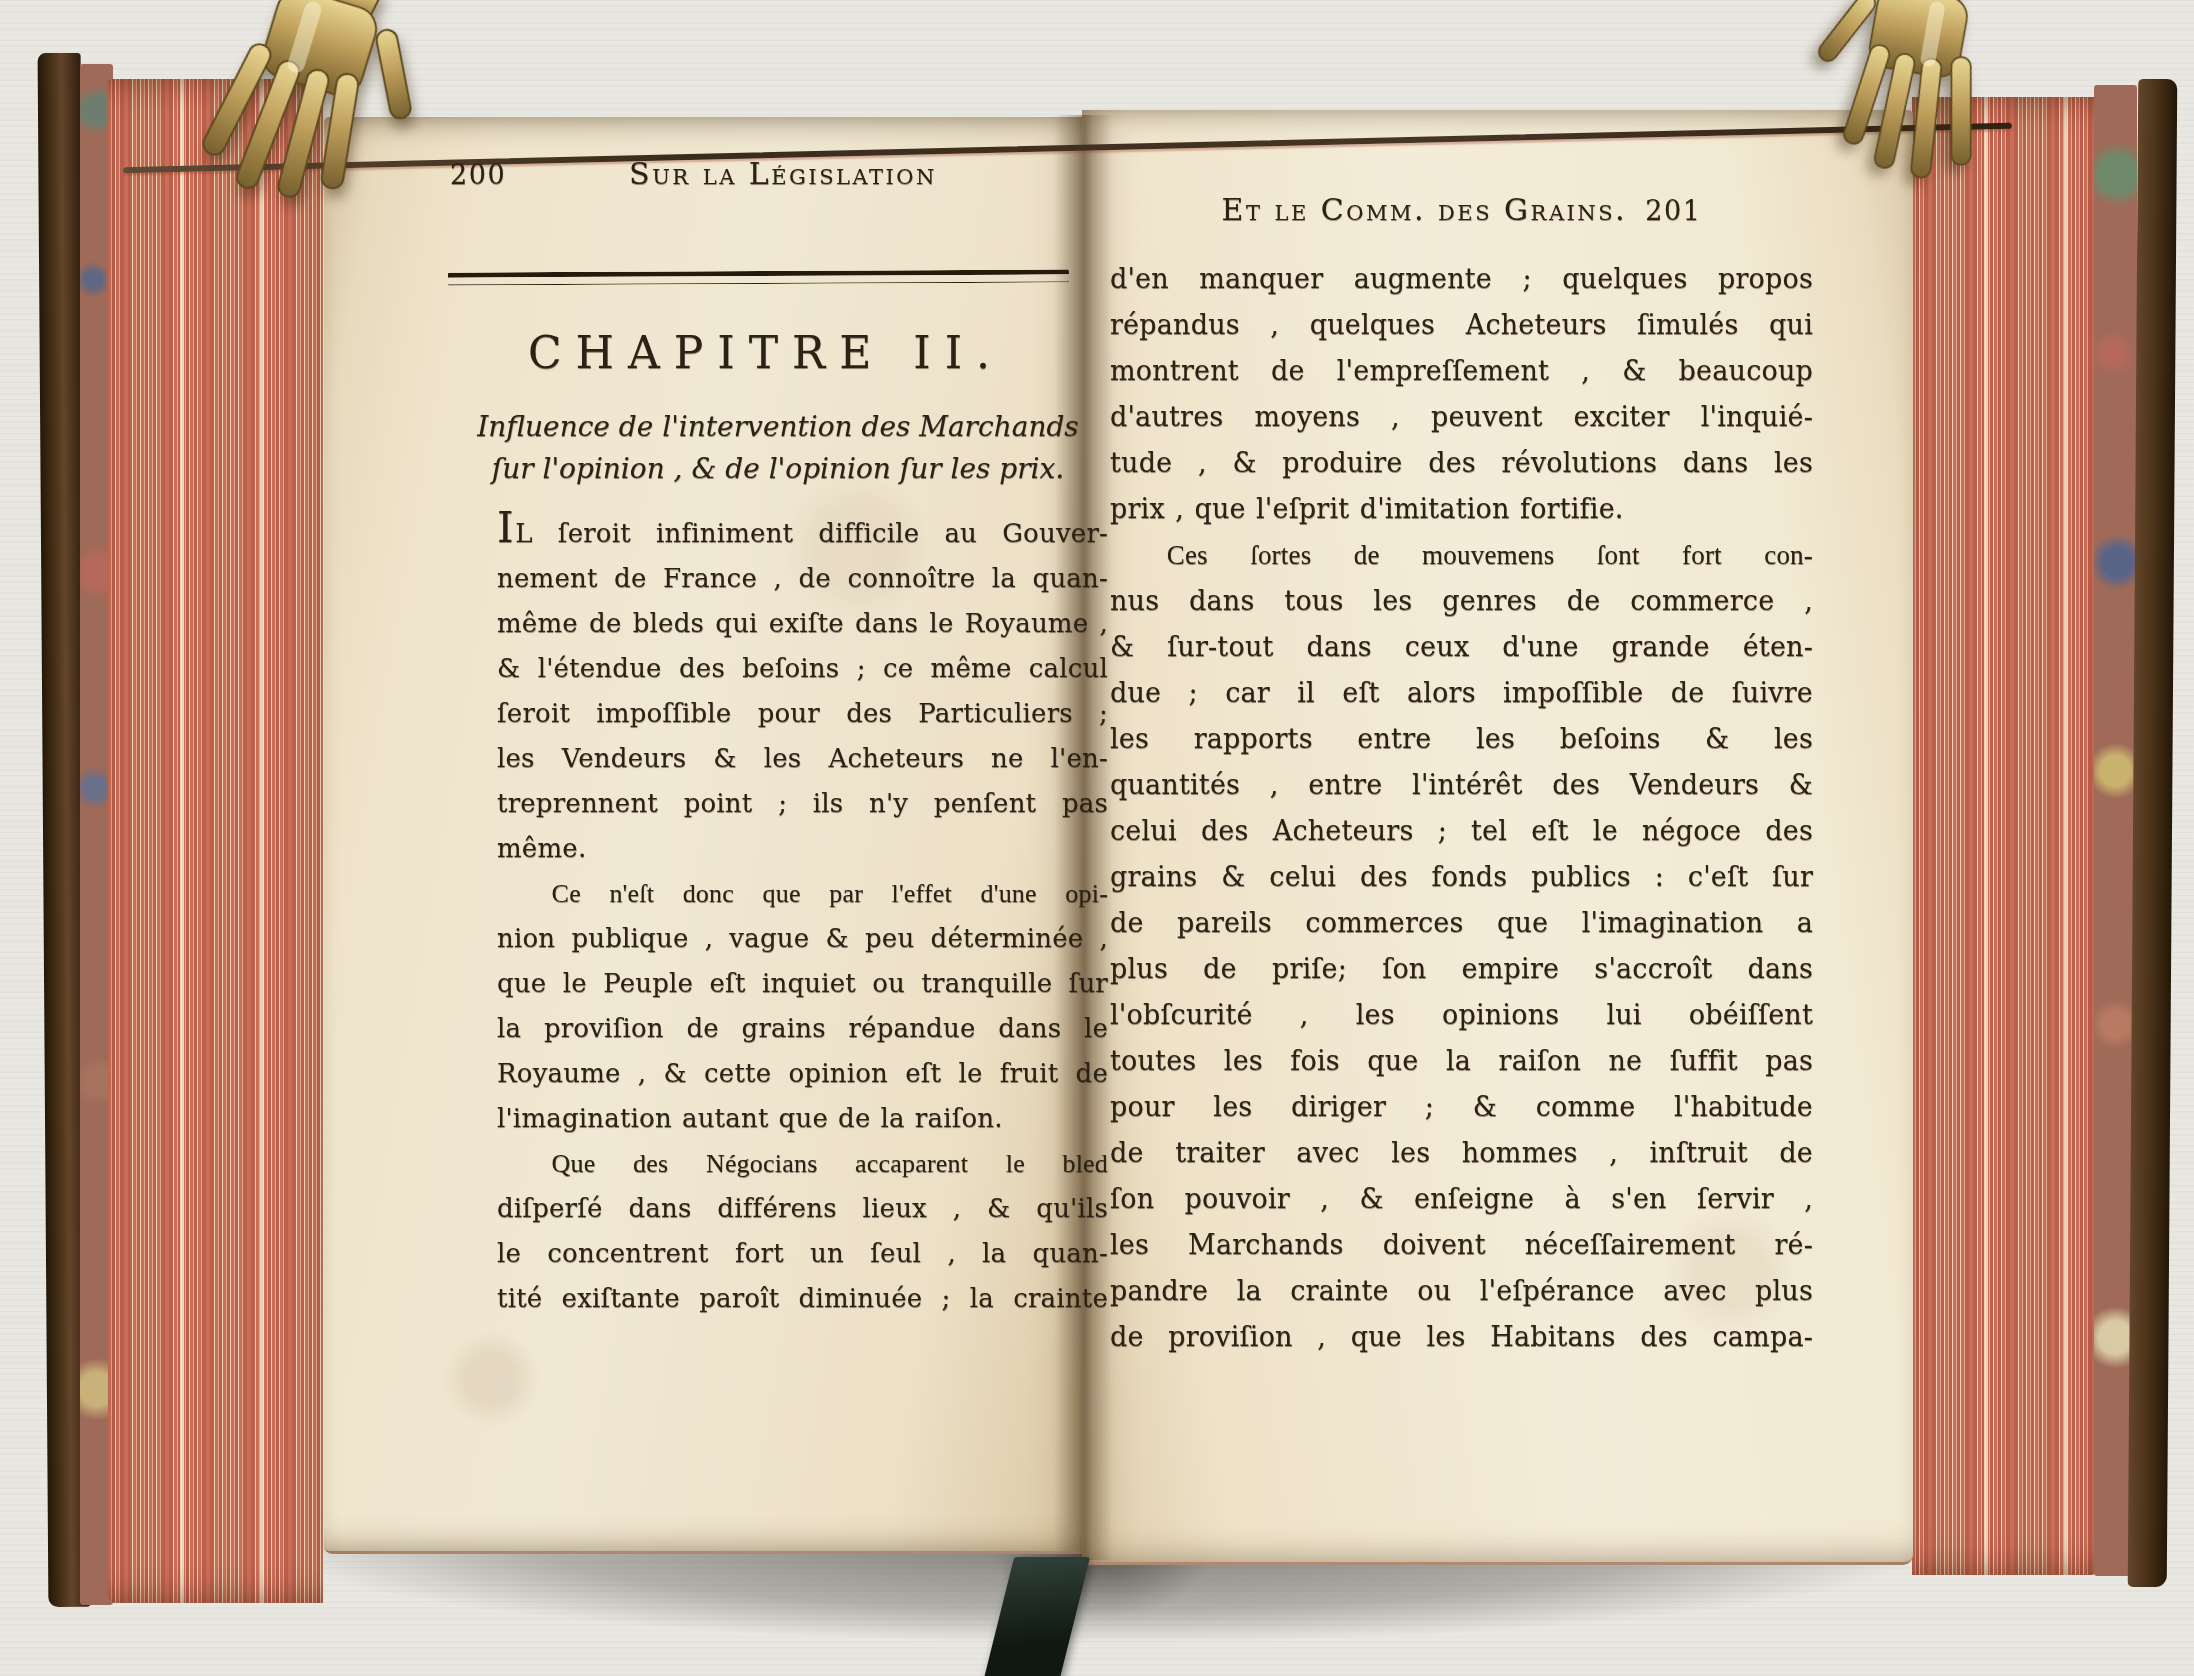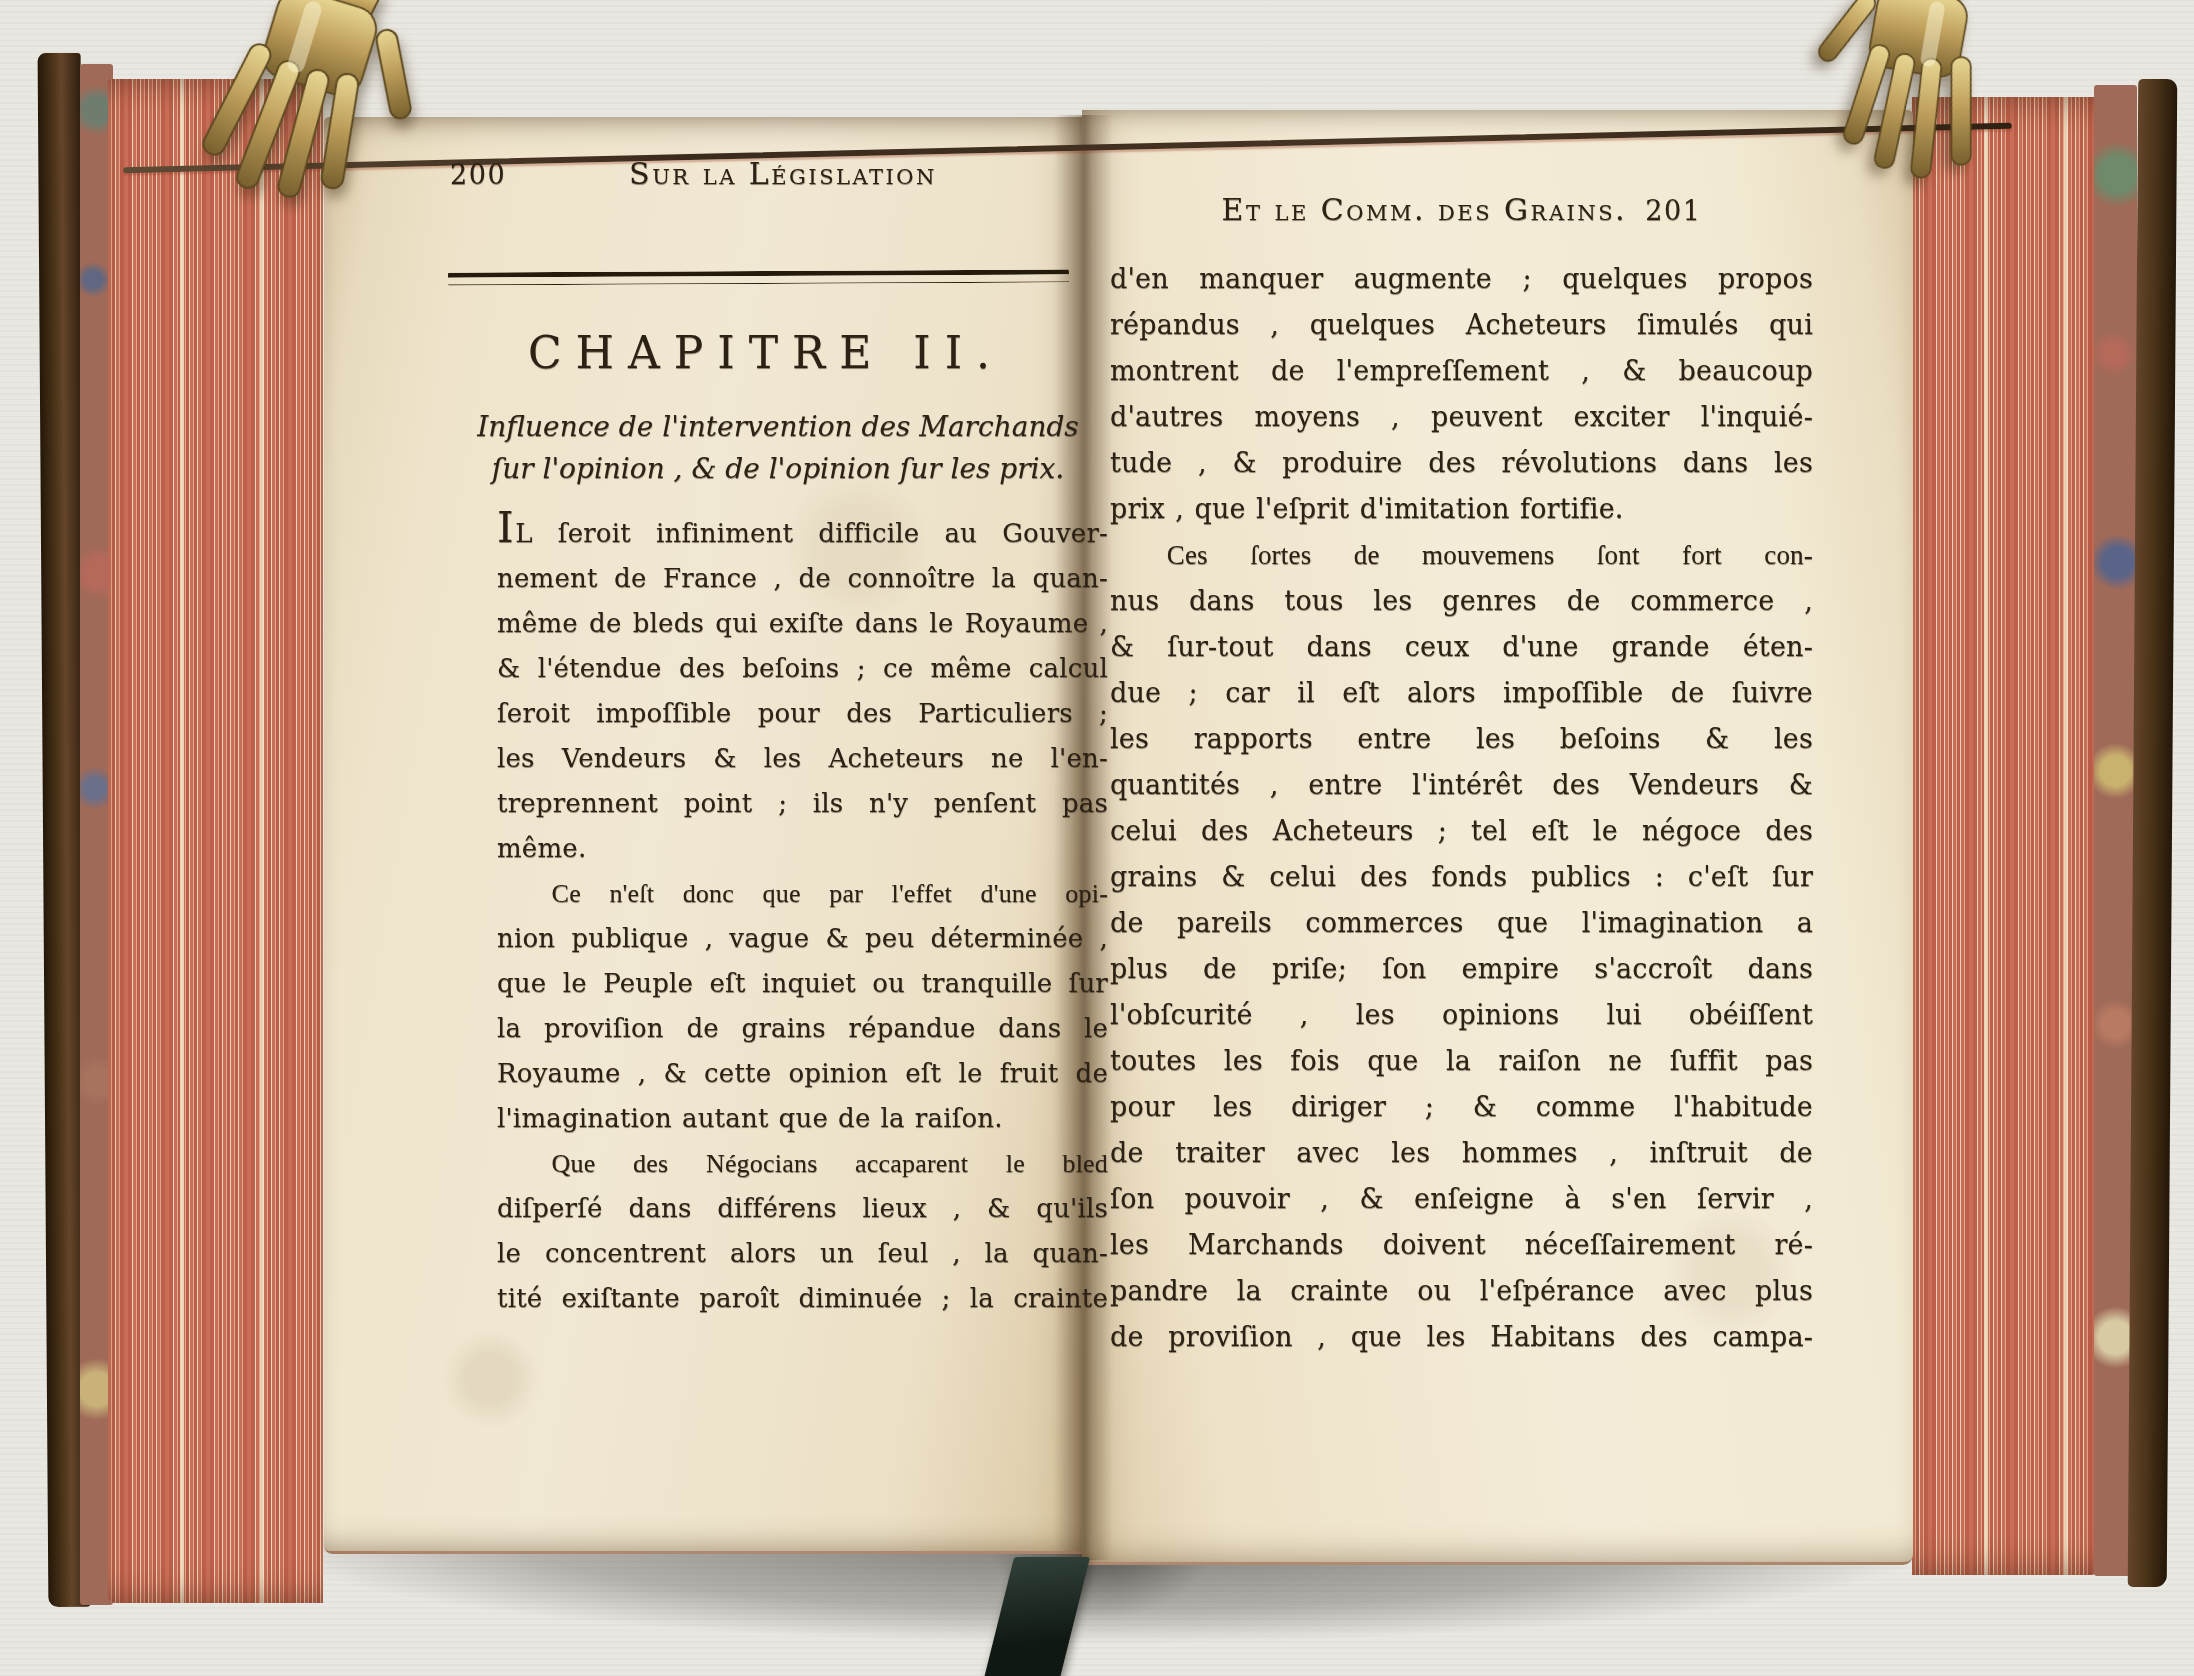--- a/index.html
+++ b/index.html
@@ -141,21 +141,21 @@
         <div class="line">Ce n'eſt donc que par l'effet d'une opi-</div>
         <div class="line">nion publique , vague &amp; peu déterminée ,</div>
         <div class="line">que le Peuple eſt inquiet ou tranquille ſur</div>
         <div class="line">la proviſion de grains répandue dans le</div>
         <div class="line">Royaume , &amp; cette opinion eſt le fruit de</div>
         <div class="line end">l'imagination autant que de la raiſon.</div>
       </div>
       <div class="para indent">
         <div class="line">Que des Négocians accaparent le bled</div>
         <div class="line">diſperſé dans différens lieux , &amp; qu'ils</div>
-        <div class="line">le concentrent alors un ſeul , la quan-</div>
+        <div class="line">le concentrent fort un ſeul , la quan-</div>
         <div class="line">tité exiſtante paroît diminuée ; la crainte</div>
       </div>
     </div>
 
   <div class="abs runhead runhead-right ink">
     <span class="head-text">Et le Comm. des Grains.</span>
     <span class="pagenum">201</span>
   </div>
   <div class="abs body-text body-right ink">
       <div class="para">

